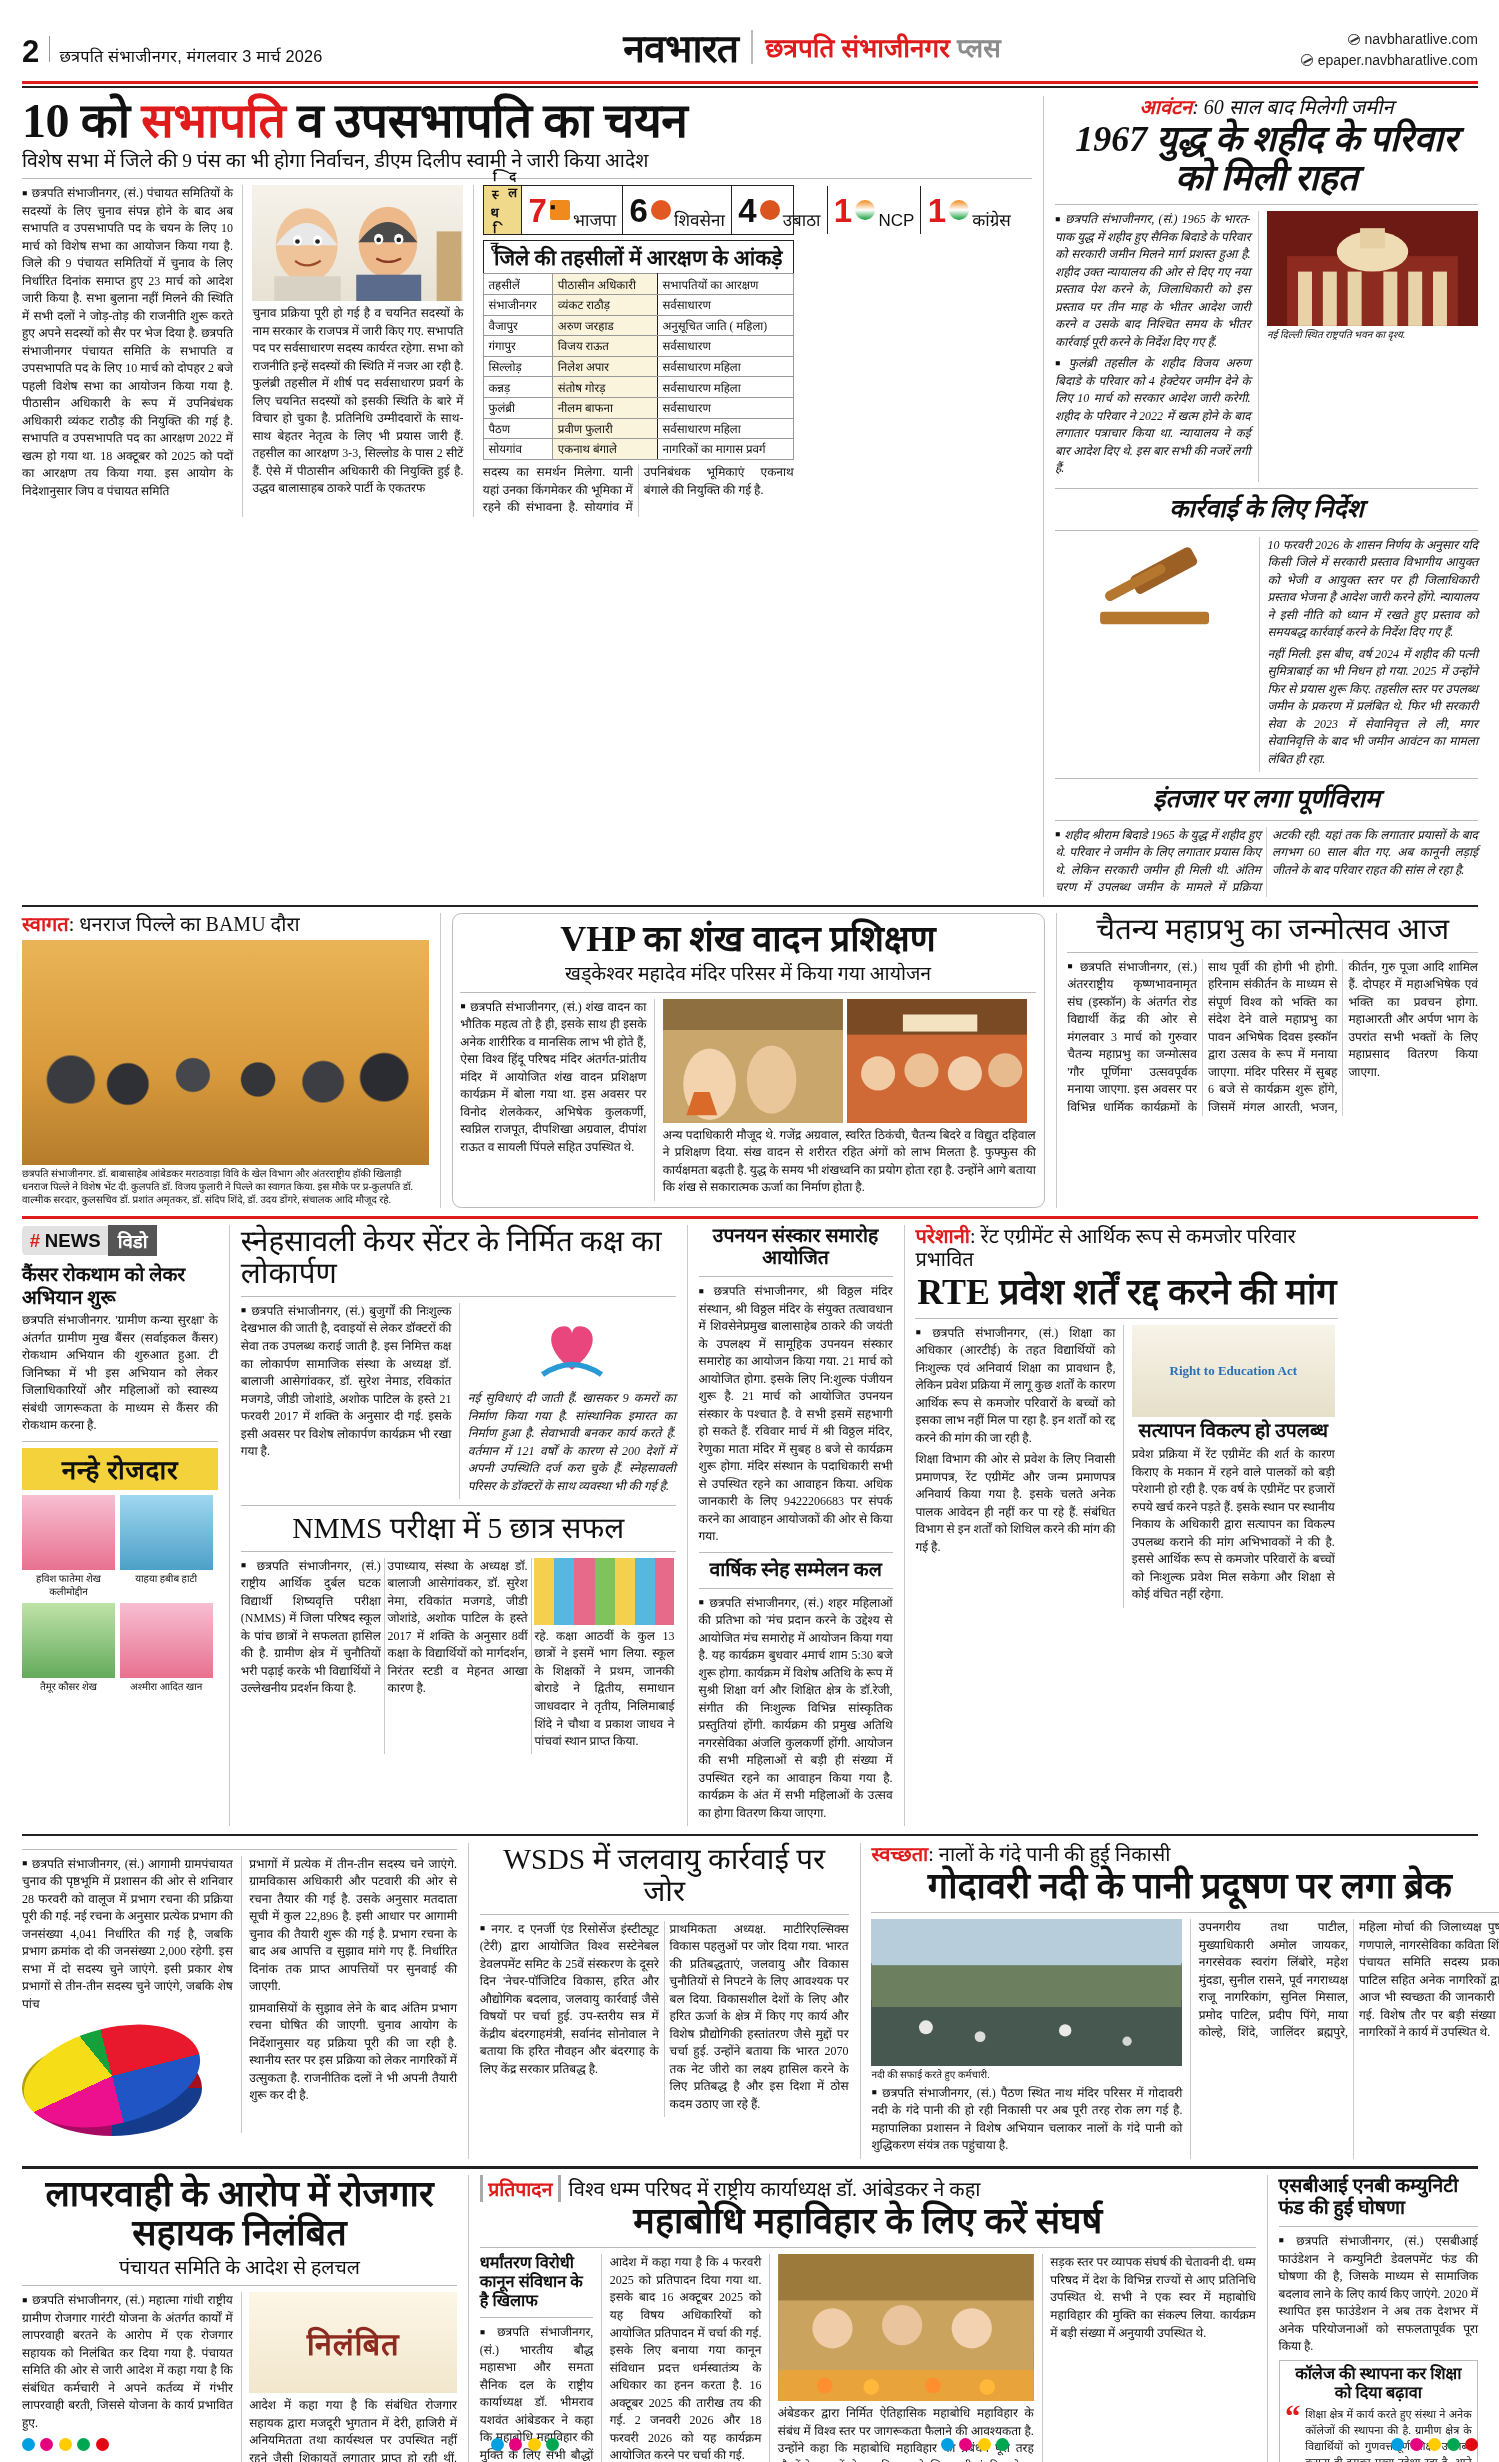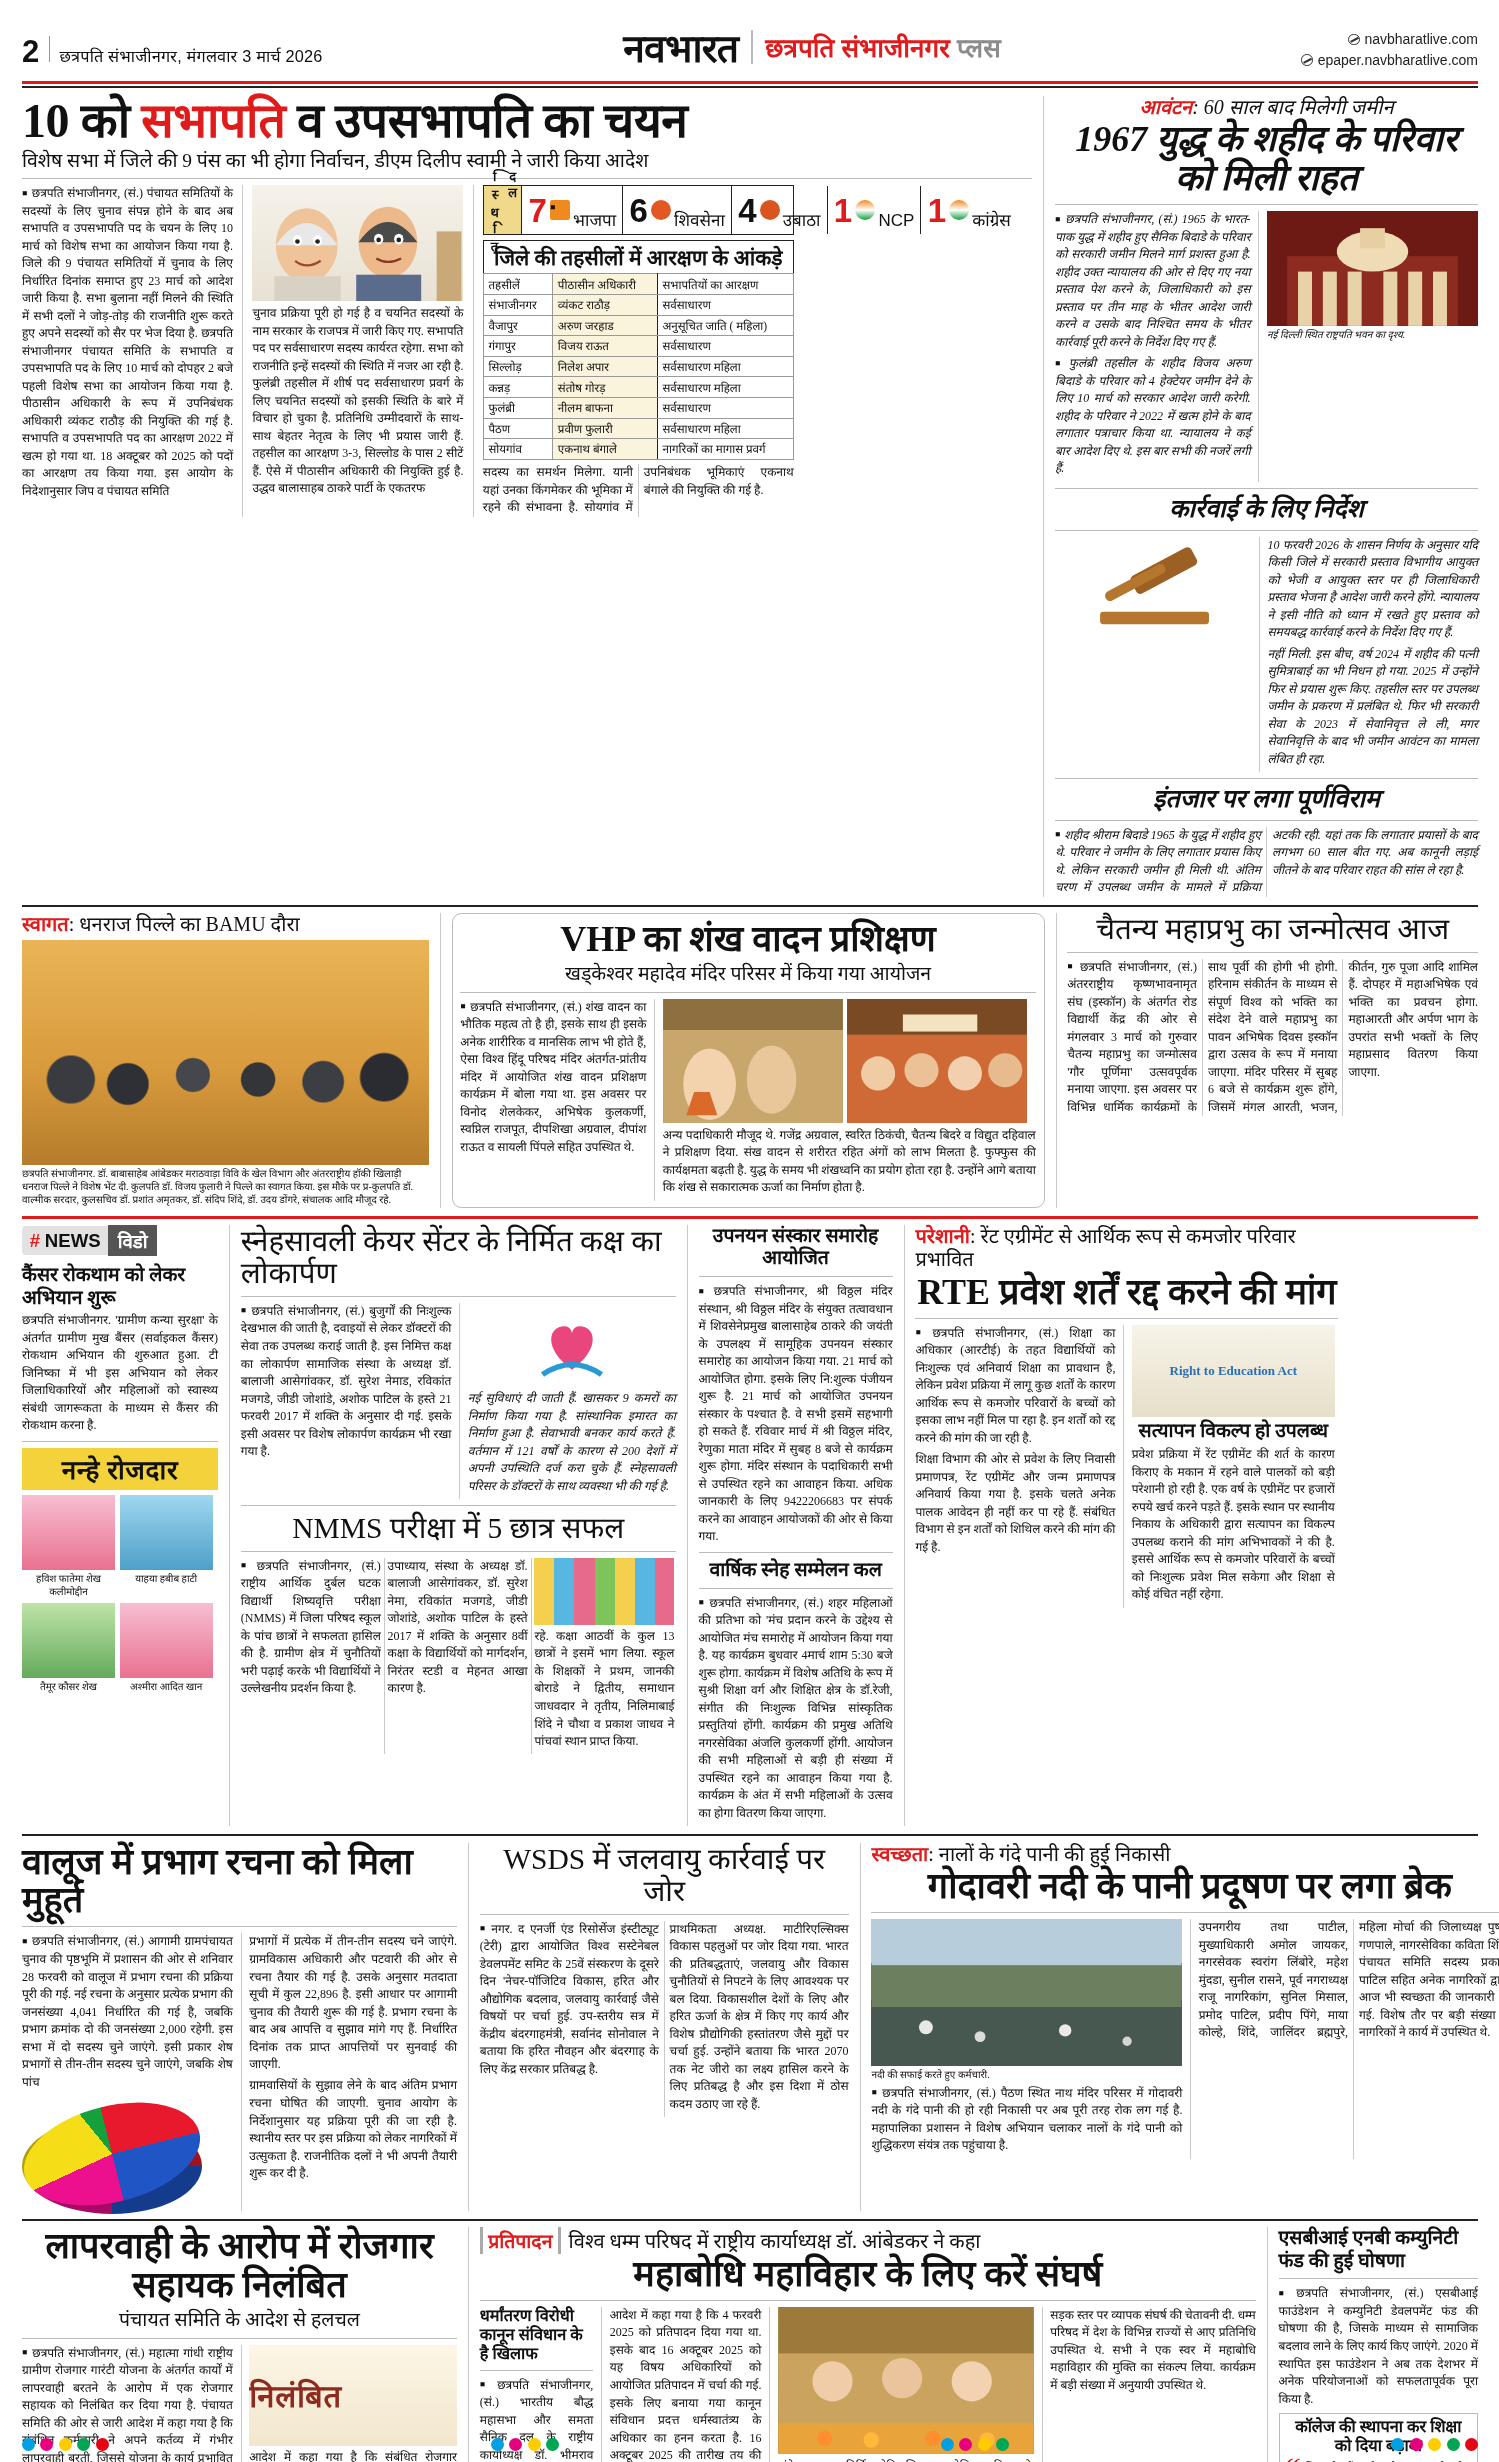--- a/index.html
+++ b/index.html
@@ -551,21 +551,20 @@
         </div>
       </div>
     </div>
   </div>
 
   <div class="hr-blk"></div>
 
   <div class="cols">
 
     <div style="width:435px;">
-      <div class="hl-xl">वालूज में प्रभाग रचना को मिला मुहूर्त</div>
       <div class="hr-gray"></div>
       <div style="display:flex; gap:7.8px;">
         <div style="width:211px;">
           <div class="body">
               <p class="sq">छत्रपति संभाजीनगर, (सं.) आगामी ग्रामपंचायत चुनाव की पृष्ठभूमि में प्रशासन की ओर से शनिवार 28 फरवरी को वालूज में प्रभाग रचना की प्रक्रिया पूरी की गई. नई रचना के अनुसार प्रत्येक प्रभाग की जनसंख्या 4,041 निर्धारित की गई है, जबकि प्रभाग क्रमांक दो की जनसंख्या 2,000 रहेगी. इस सभा में दो सदस्य चुने जाएंगे. इसी प्रकार शेष प्रभागों से तीन-तीन सदस्य चुने जाएंगे, जबकि शेष पांच</p>
             </div>
           <div class="pie">
             <div class="rim"></div>
             <div class="disc"></div>
           </div>
@@ -635,21 +634,21 @@
     <div style="width:435px;">
       <div class="hl-xl center">लापरवाही के आरोप में रोजगार सहायक निलंबित</div>
       <div class="subhl center">पंचायत समिति के आदेश से हलचल</div>
       <div class="hr-gray"></div>
       <div style="display:flex; gap:7.8px;">
         <div style="width:211px;" class="body">
           <p class="sq">छत्रपति संभाजीनगर, (सं.) महात्मा गांधी राष्ट्रीय ग्रामीण रोजगार गारंटी योजना के अंतर्गत कार्यों में लापरवाही बरतने के आरोप में एक रोजगार सहायक को निलंबित कर दिया गया है. पंचायत समिति की ओर से जारी आदेश में कहा गया है कि संबंधित कर्मचारी ने अपने कर्तव्य में गंभीर लापरवाही बरती, जिससे योजना के कार्य प्रभावित हुए.</p>
         </div>
         <div class="vrule"></div>
         <div style="width:208px;">
-          <div class="photo" style="height:101px; background:linear-gradient(#fdf6e6,#f2e7cd); display:flex; align-items:center; ">
+          <div class="photo" style="height:101px; background:linear-gradient(#fdf6e6,#f2e7cd); display:flex; align-items:center; justify-content:center;">
             <span style="font-size:31px; font-weight:bold; color:#8d2b20; letter-spacing:0.8px;">निलंबित</span>
           </div>
           <div class="body" style="margin-top:3.9px;">
             <p>आदेश में कहा गया है कि संबंधित रोजगार सहायक द्वारा मजदूरी भुगतान में देरी, हाजिरी में अनियमितता तथा कार्यस्थल पर उपस्थित नहीं रहने जैसी शिकायतें लगातार प्राप्त हो रही थीं. जांच में आरोप सही पाए जाने पर यह कार्रवाई की गई है. इस कार्रवाई के बाद पंचायत समिति क्षेत्र में हलचल मच गई है.</p>
           </div>
         </div>
       </div>
     </div>
 
     <div class="vrule"></div>

